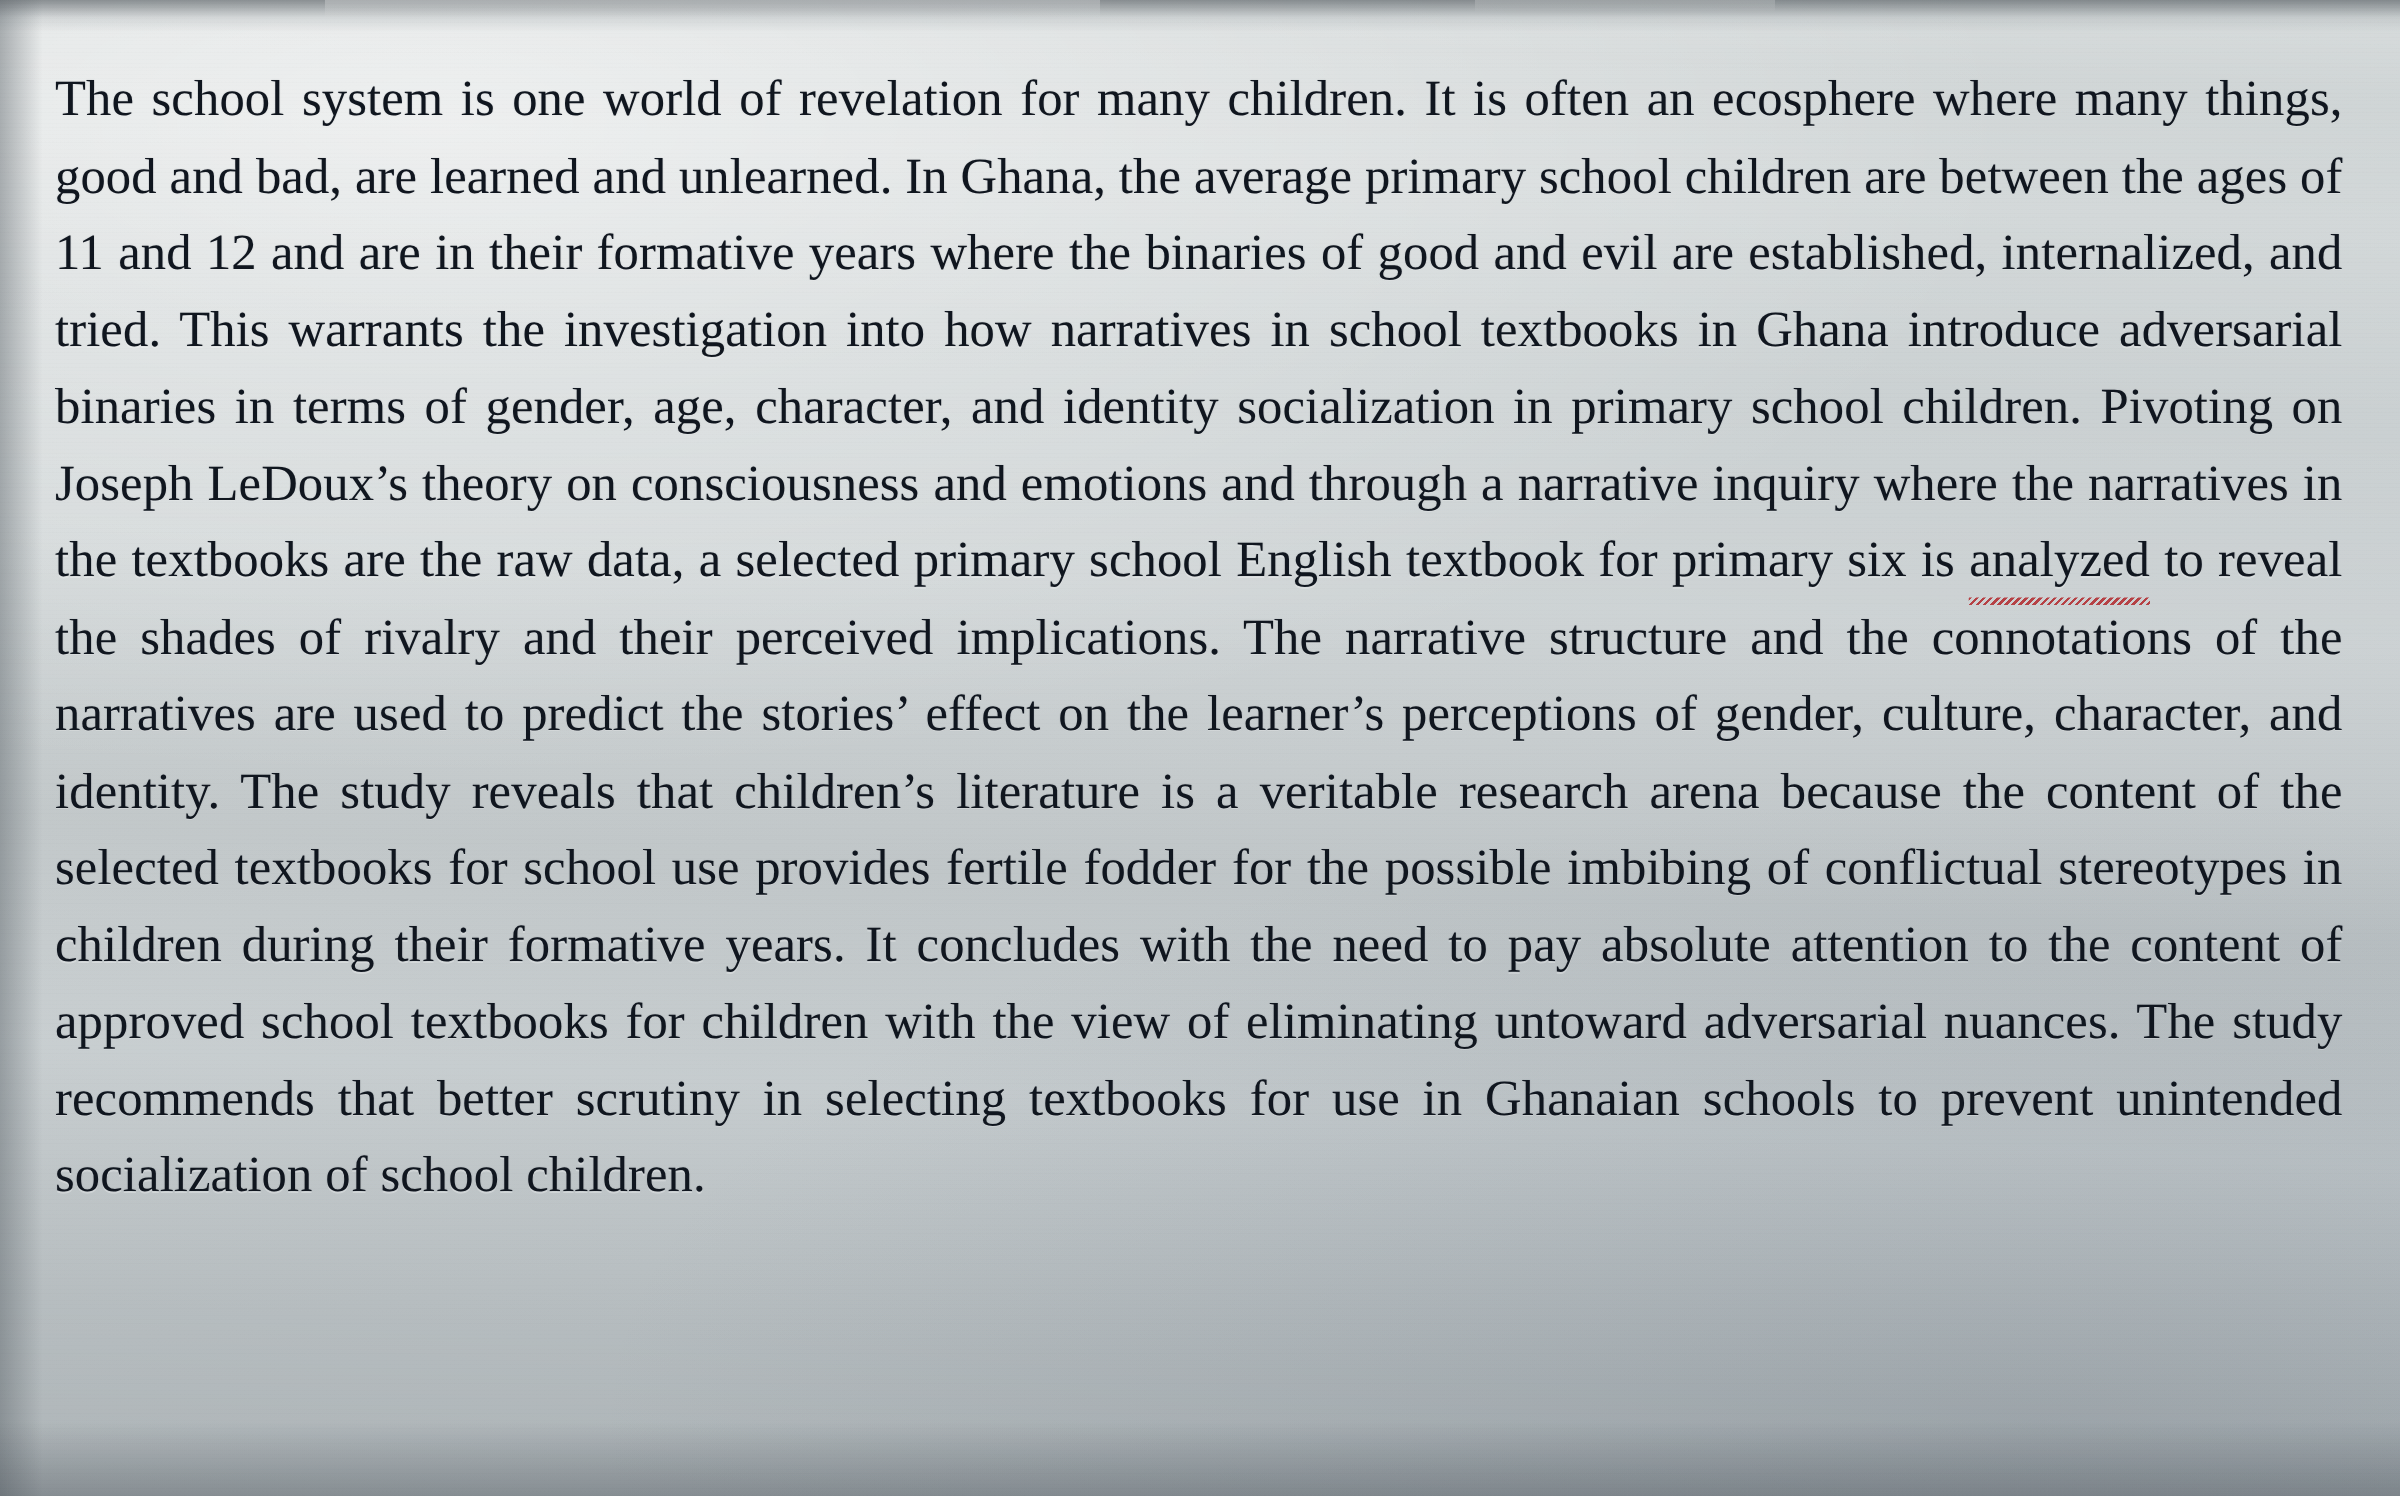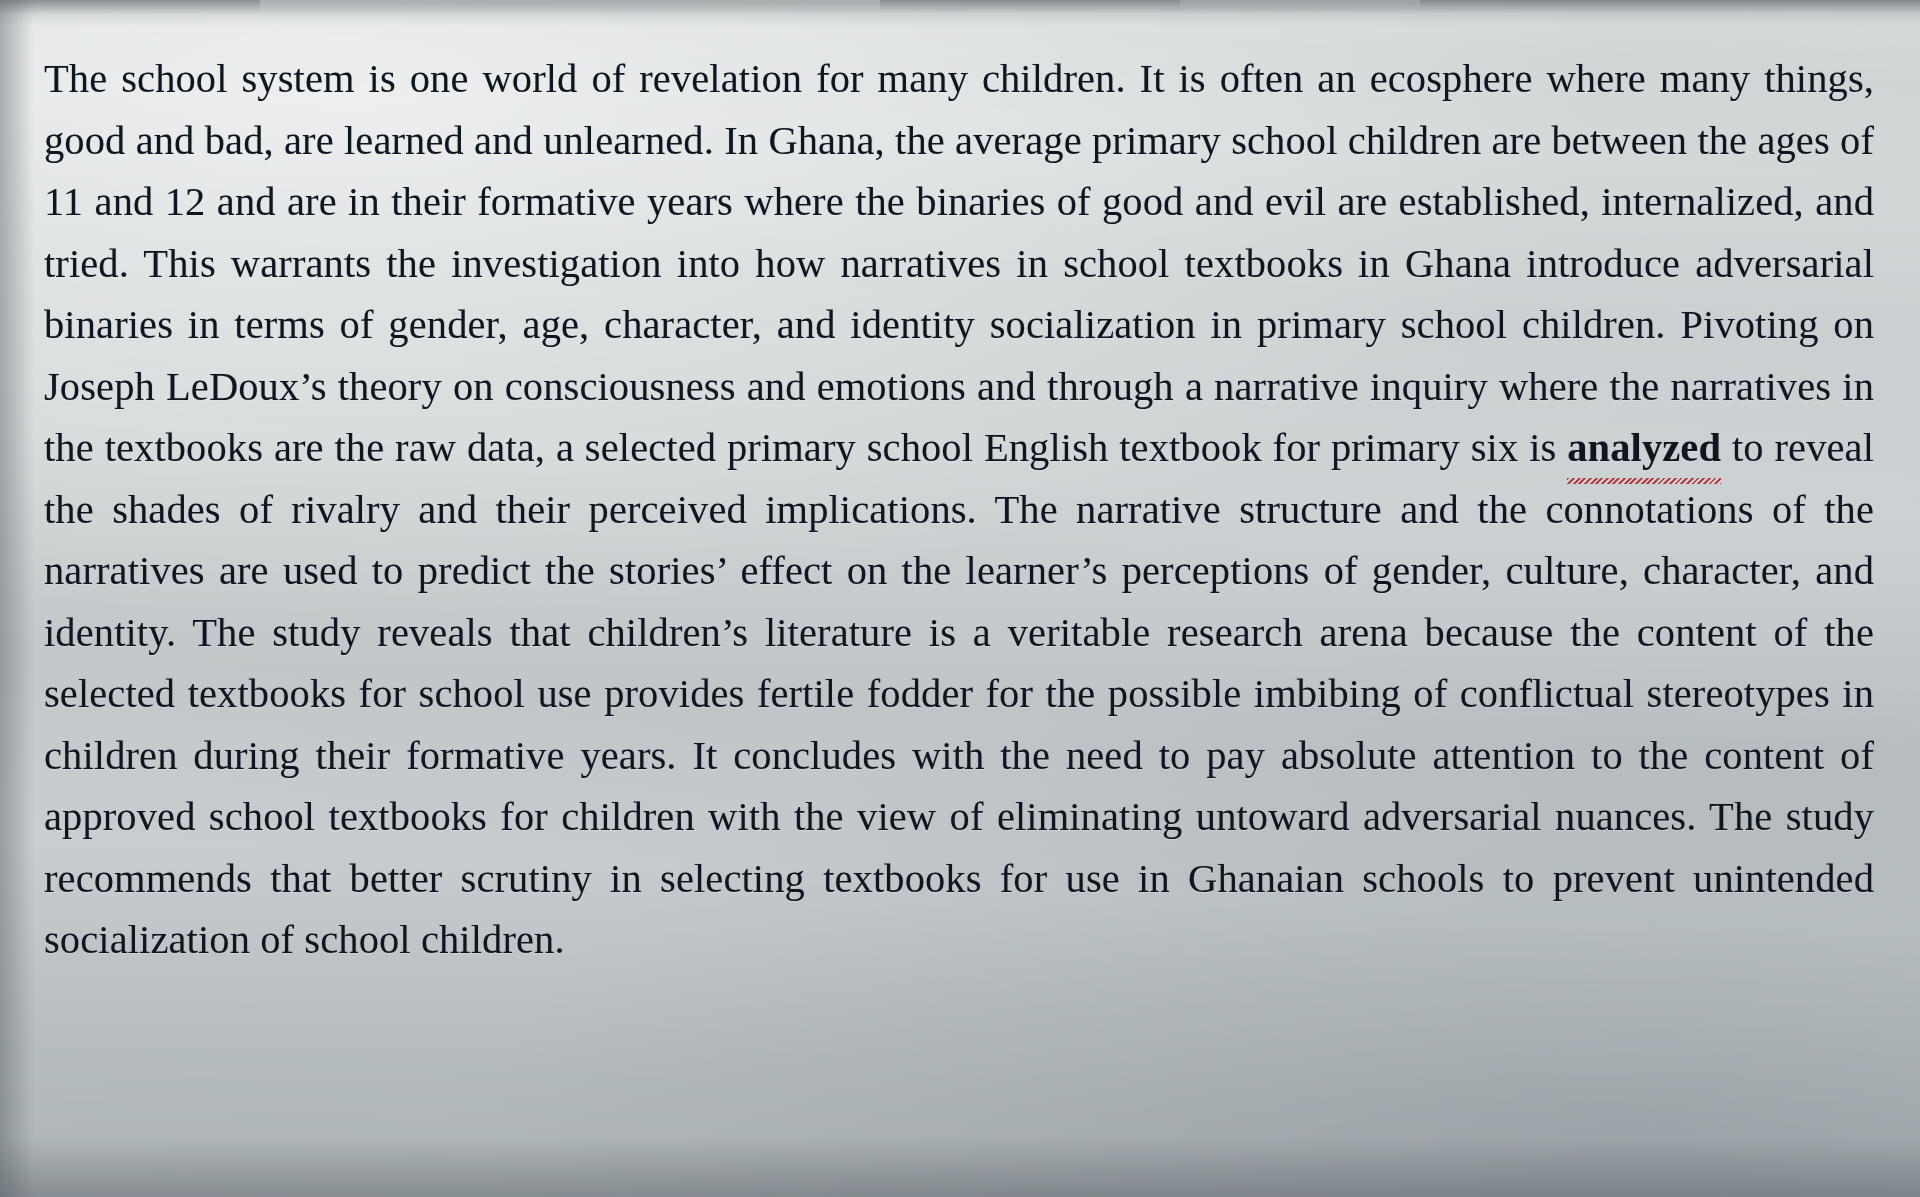--- a/index.html
+++ b/index.html
@@ -84,21 +84,20 @@
     text-shadow: 0 1px 0 rgba(255,255,255,0.30), 0 0 1px rgba(20,28,40,0.25);
   }
   #abstract-paragraph {
     margin: 0;
     text-align: justify;
   }
   
   .squiggle {
     position: relative;
     display: inline-block;
-    font-weight: bold;
   }
   .squiggle::after {
     content: "";
     position: absolute;
     left: 0;
     right: 0;
     bottom: -5px;
     height: 6px;
     background-image:
       repeating-linear-gradient(135deg,

